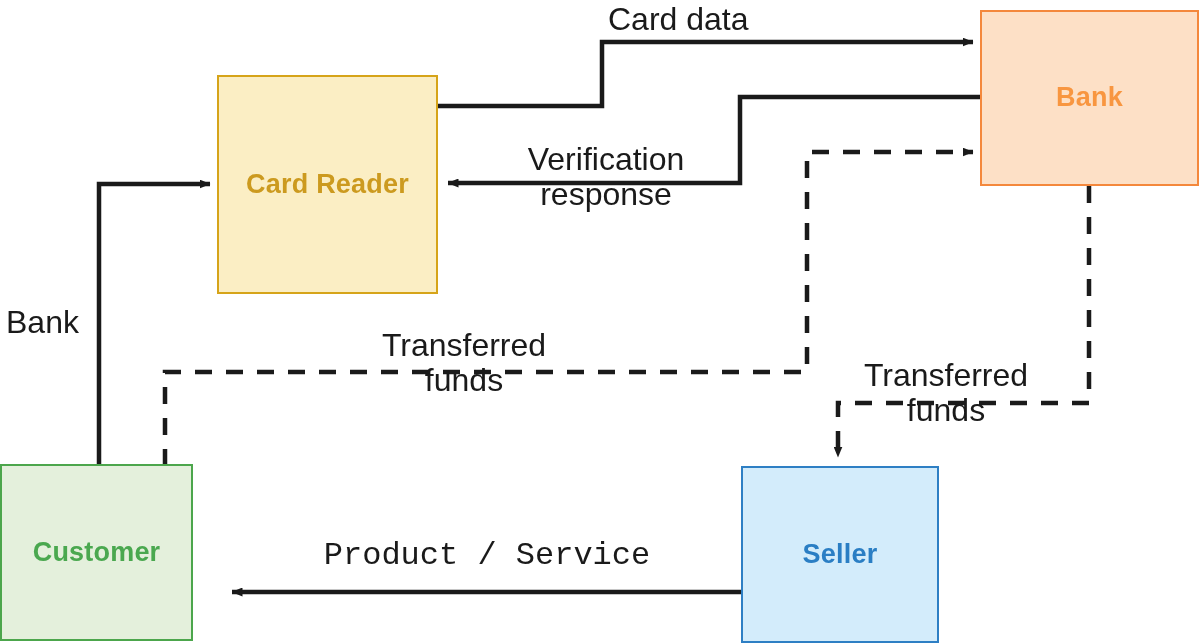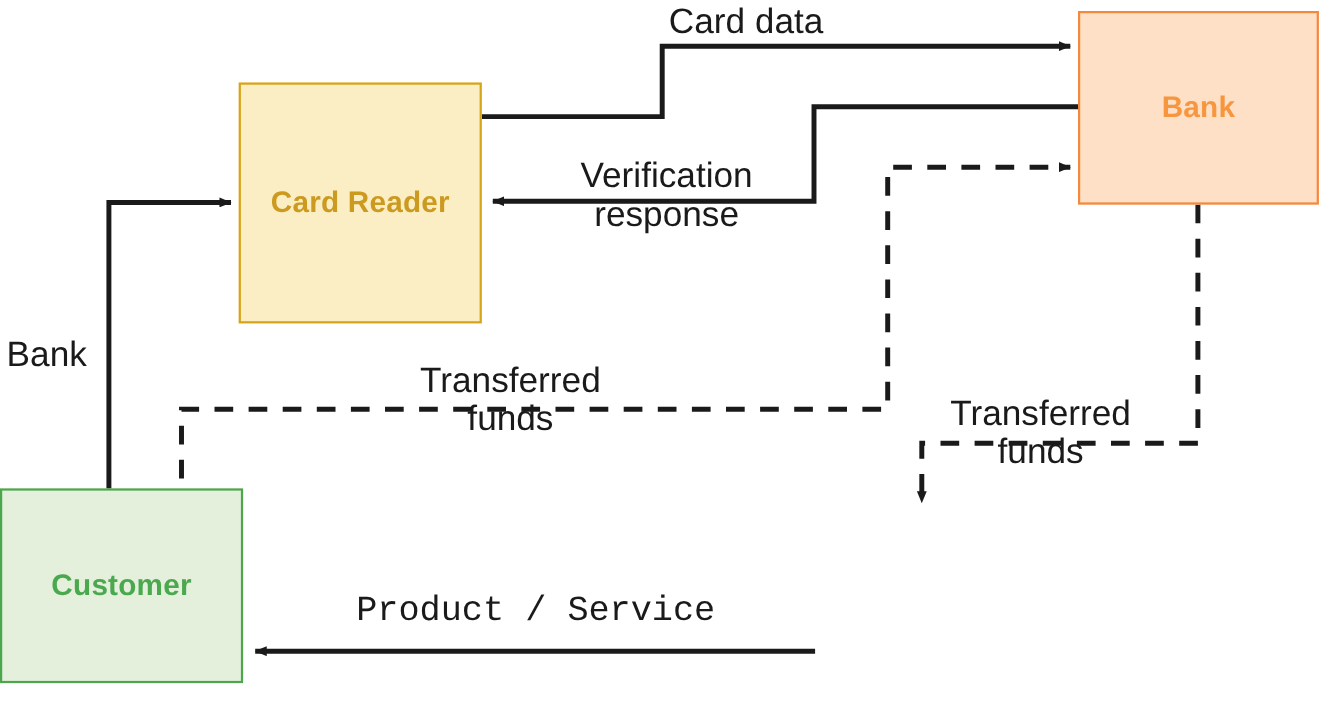--- a/index.html
+++ b/index.html
@@ -73,24 +73,27 @@
 
   <div class="node-box" style="left:980px; top:10px; width:219px; height:176px; background:#fde0c6; border:2.5px solid #f4883c; color:#f89640;">
     <span>Bank</span>
   </div>
 
   <div class="node-box" style="left:217px; top:75px; width:221px; height:219px; background:#fbeec4; border:2.5px solid #d6a419; color:#cc9a1f;">
     <span>Card
 Reader</span>
   </div>
 
-  <div class="node-box" style="left:0px; top:444px; width:221px; height:177px; background:#e4f0dc; border:2.5px solid #4ca64c; color:#4aa84f;">
+  <div class="node-box" style="left:0px; top:464px; width:193px; height:177px; background:#e4f0dc; border:2.5px solid #4ca64c; color:#4aa84f;">
     <span>Customer</span>
   </div>
 
+  <div class="node-box" style="left:741px; top:466px; width:198px; height:177px; background:#d3ecfb; border:2.5px solid #2e7fc4; color:#2a7ec4;">
+    <span>Seller</span>
+  </div>
 
   <div class="edge-label" style="left:6px; top:305px;">Bank</div>
 
   <div class="edge-label" style="left:608px; top:2px;">Card data</div>
 
   <div class="edge-label" style="left:472px; top:142px; width:268px;">Verification
 response</div>
 
   <div class="edge-label" style="left:330px; top:328px; width:268px;">Transferred
 funds</div>

